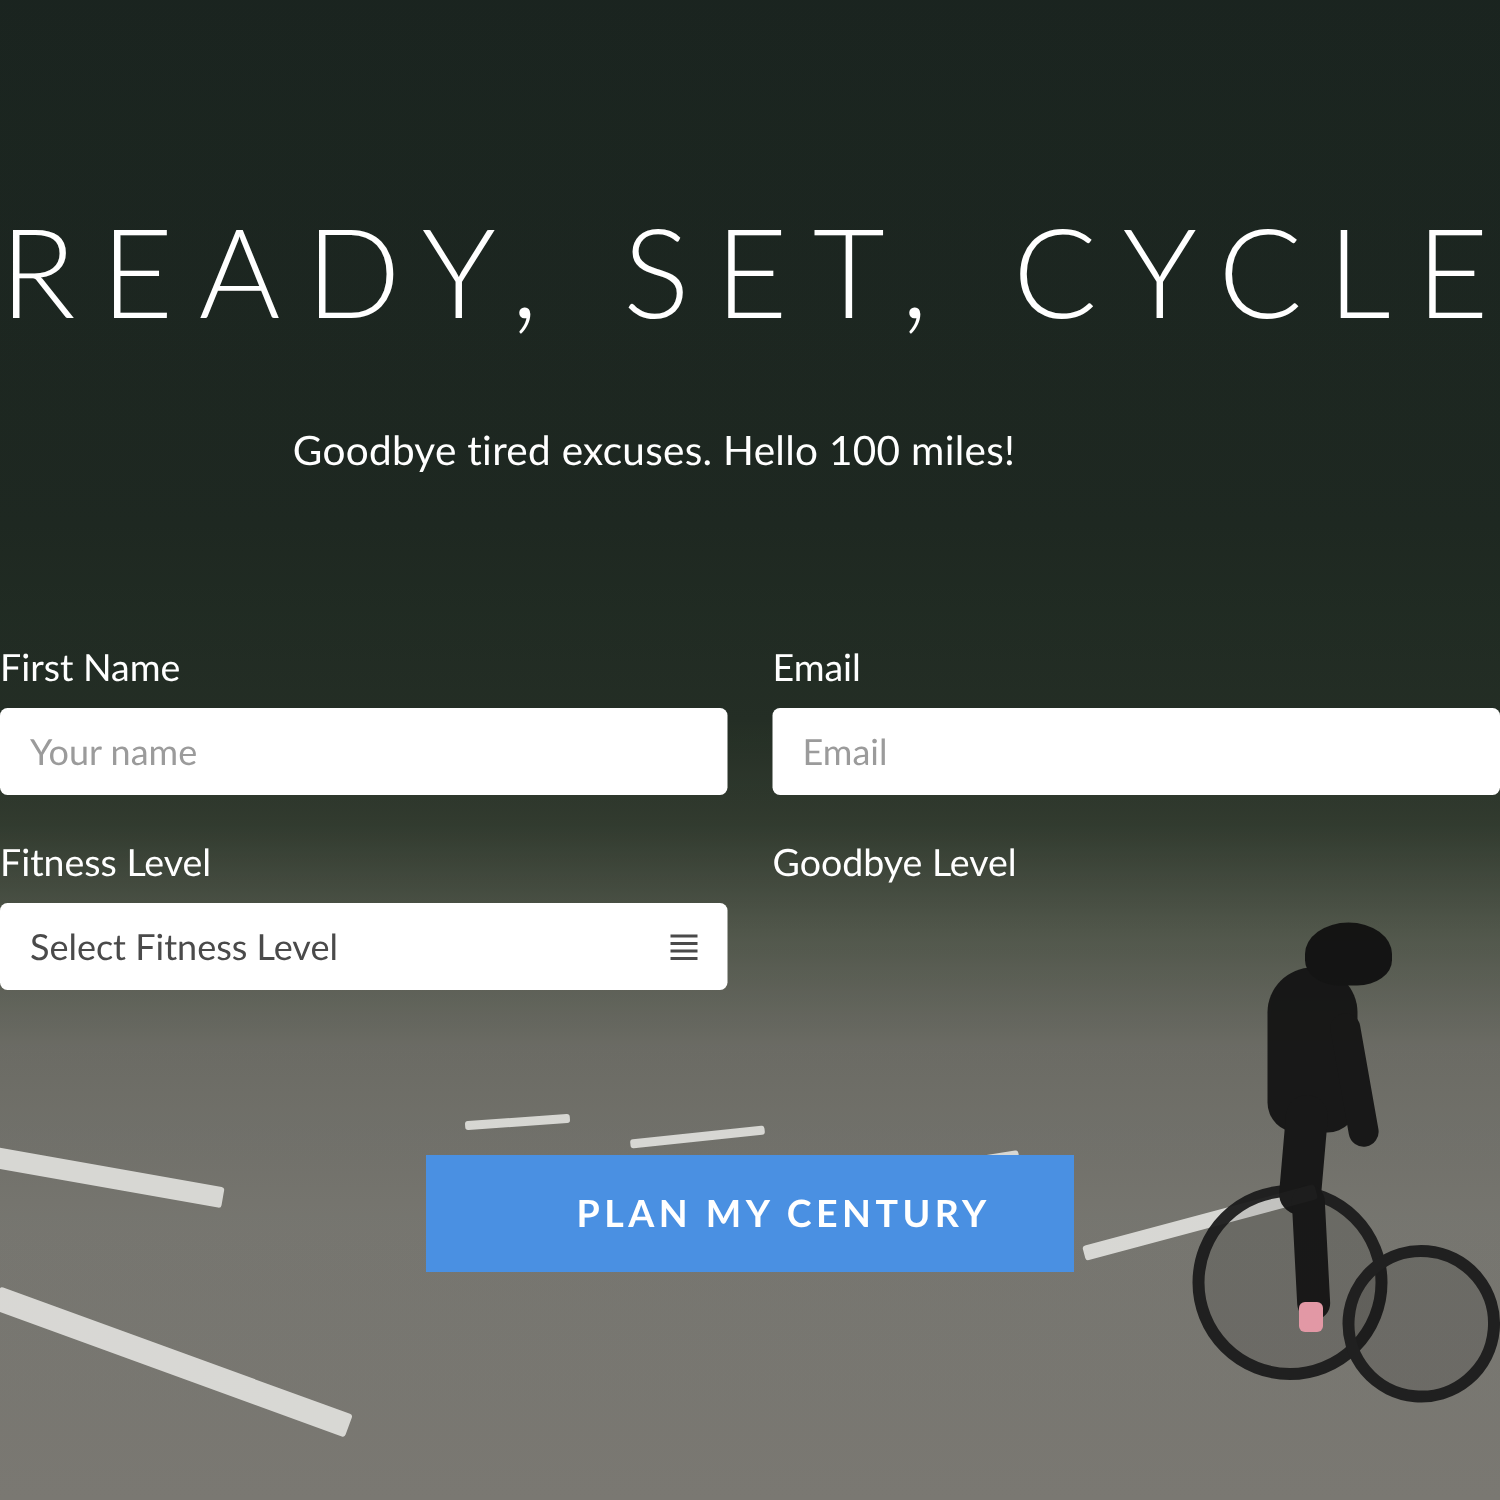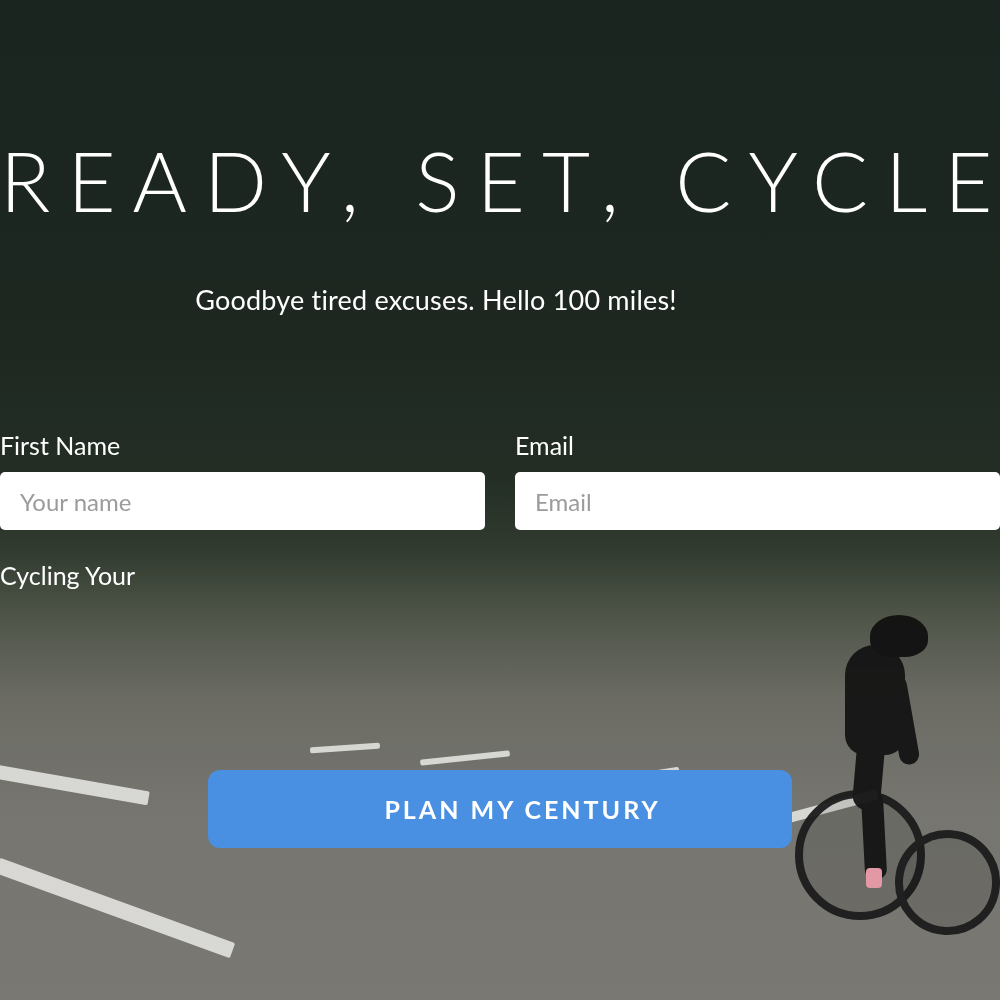--- a/index.html
+++ b/index.html
@@ -141,23 +141,23 @@
     top: 770px;
     left: 0;
     width: 1000px;
     display: flex;
     justify-content: center;
   }
   .submit-btn {
     background: #4a90e2;
     color: #ffffff;
     border: none;
-    border-radius: 12px;
+    border-radius: 0;
     height: 78px;
-    width: 584px;
+    width: 432px;
     font-size: 25px;
     font-weight: 700;
     letter-spacing: 3px;
     cursor: pointer;
     font-family: inherit;
     padding-left: 45px;
   }
 </style>
 </head>
 <body>
@@ -194,21 +194,33 @@
           <input type="text" class="text-input" placeholder="Your name" style="">
         </div>
         <div class="field third">
           <label class="label">Email</label>
           <input type="text" class="text-input" placeholder="Email" style="">
         </div>
       </div>
 
       <div class="row row2">
         <div class="field half">
-          <label class="label">Cycling Your</label>
+          <label class="label">Fitness Level</label>
+          <div class="select-box">
+            <span class="select-text">Select Fitness Level</span>
+            <span class="hamburger">
+                <span></span>
+                <span></span>
+                <span></span>
+                <span></span>
+              </span>
+          </div>
+        </div>
+        <div class="field half">
+          <label class="label">Goodbye Level</label>
         </div>
       </div>
 
     </div>
 
     <div class="submit-row">
       <button class="submit-btn">PLAN MY CENTURY</button>
     </div>
 
   </div>

